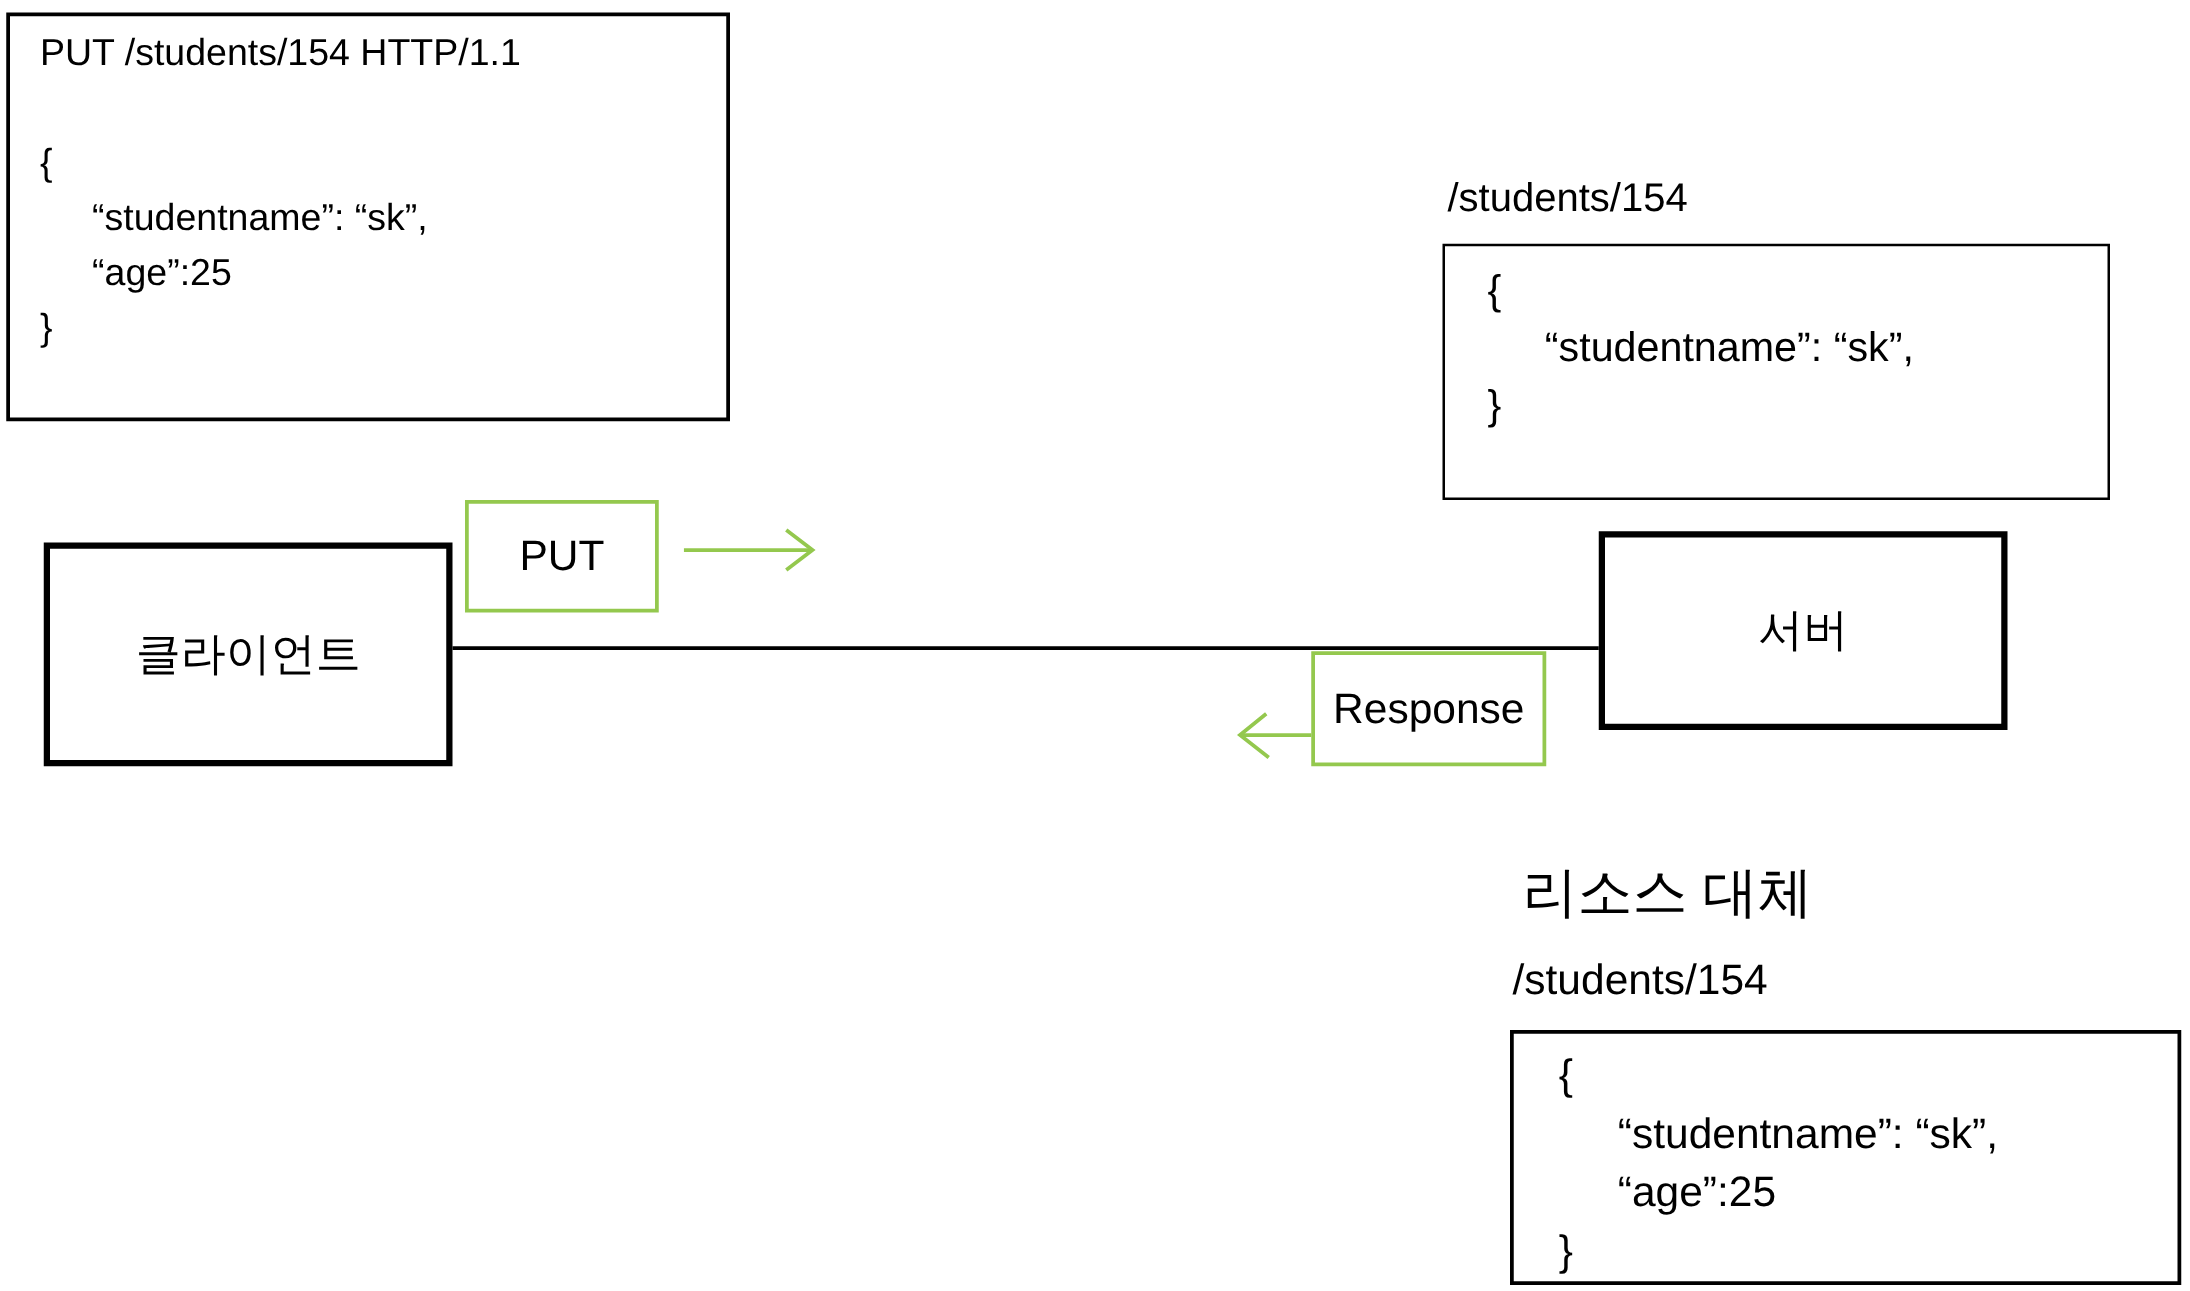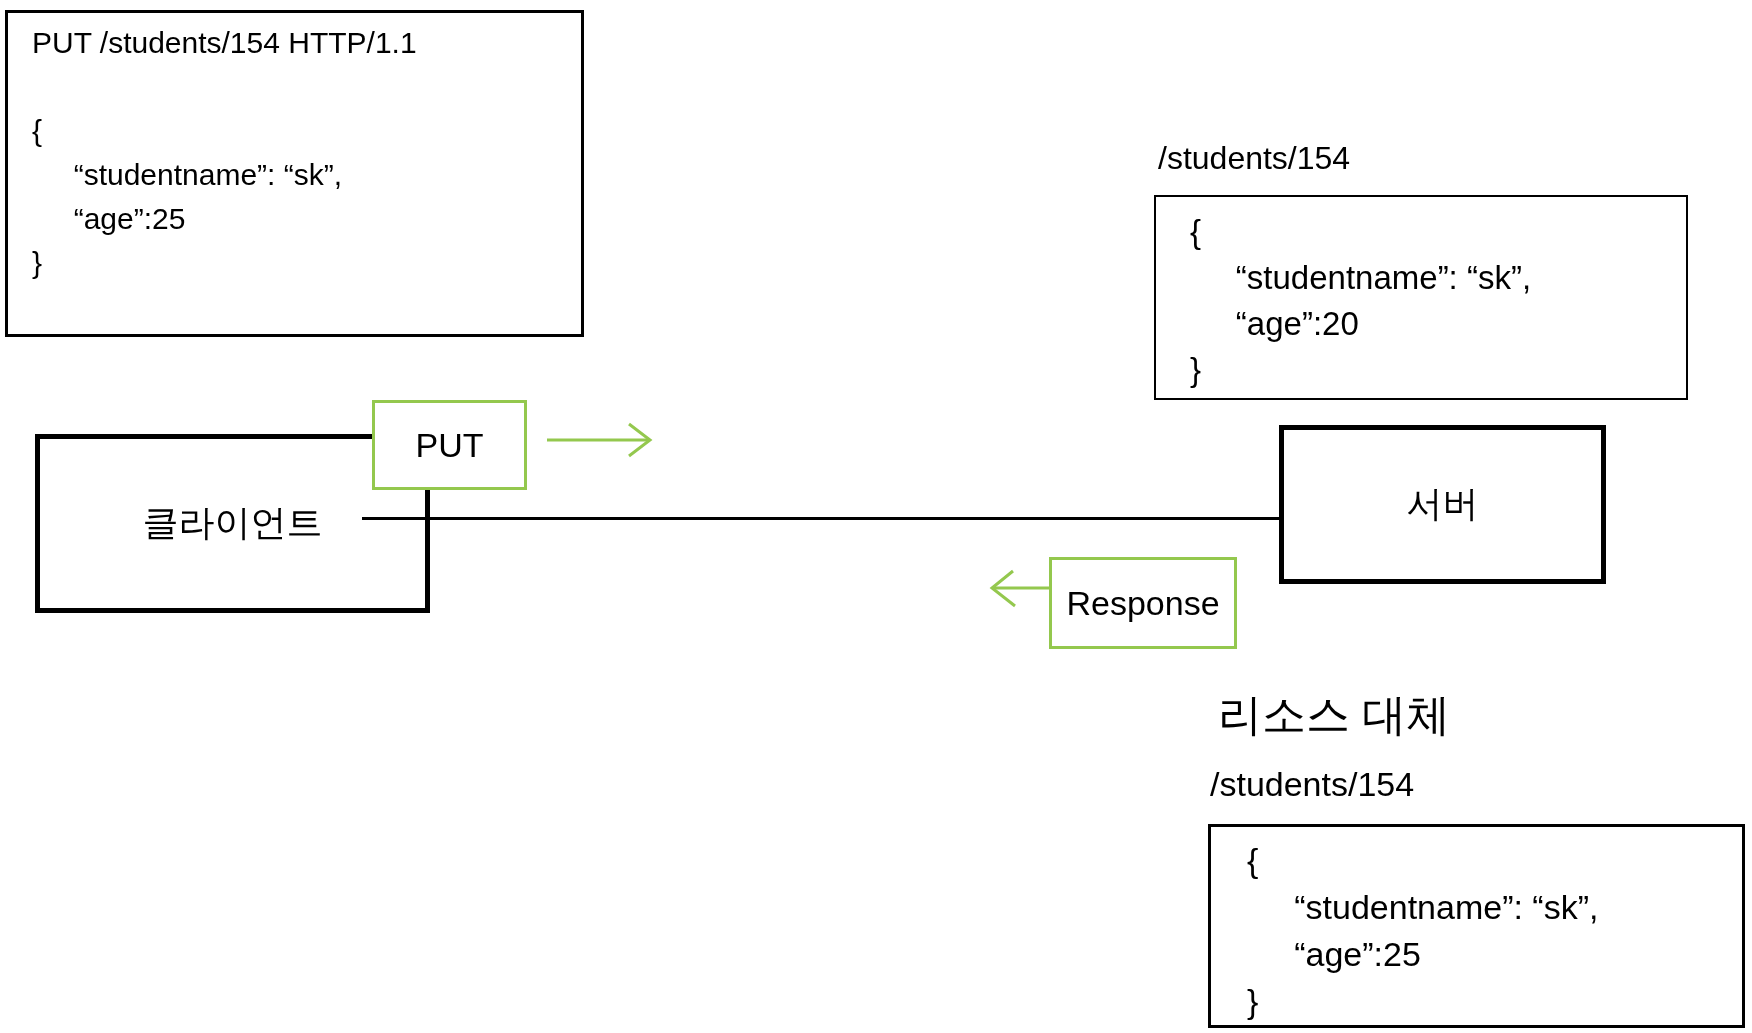--- a/index.html
+++ b/index.html
@@ -23,32 +23,32 @@
   }
   .req-line{height:44px;line-height:44px;white-space:pre;}
 
   
   .node-box{
     border:5px solid var(--ink,#000);
     display:flex;align-items:center;justify-content:center;
     font-size:36px;
     background:#fff;
   }
-  .client-box{left:35px;top:434px;width:395px;height:179px;}
+  .client-box{left:35px;top:434px;width:327px;height:179px;}
   .server-box{left:1279px;top:425px;width:327px;height:159px;}
 
   
   .green-box{
     border:3px solid var(--accent-green,#94C84E);
     display:flex;align-items:center;justify-content:center;
     font-size:34px;
     background:#fff;
   }
   .put-box{left:372px;top:400px;width:155px;height:90px;}
-  .response-box{left:1049px;top:557px;width:188px;height:92px;}
+  .response-box{left:1049px;top:521px;width:188px;height:92px;}
 
   
   .main-line{left:362px;top:517px;width:917px;height:3px;background:var(--ink,#000);}
 
   
   .path-label{font-size:32px;line-height:36px;white-space:pre;}
   .top-path-label{left:1158px;top:140px;}
   .caption-label{left:1218px;top:696px;font-size:44px;line-height:38px;white-space:pre;}
   .bottom-path-label{left:1210px;top:766px;font-size:34px;}
 
@@ -76,21 +76,20 @@
     <div class="req-line">{</div>
     <div class="req-line">     “studentname”: “sk”,</div>
     <div class="req-line">     “age”:25</div>
     <div class="req-line">}</div>
   </div>
 
   <div class="abs path-label top-path-label">/students/154</div>
   <div class="abs json-box top-json-box">
     <div class="json-line">{</div>
     <div class="json-line">     “studentname”: “sk”,</div>
-    <div class="json-line">     “age”:20</div>
     <div class="json-line">}</div>
   </div>
 
   <div class="abs node-box client-box">
     <span>클라이언트</span>
   </div>
 
   <div class="abs node-box server-box">
     <span>서버</span>
   </div>

